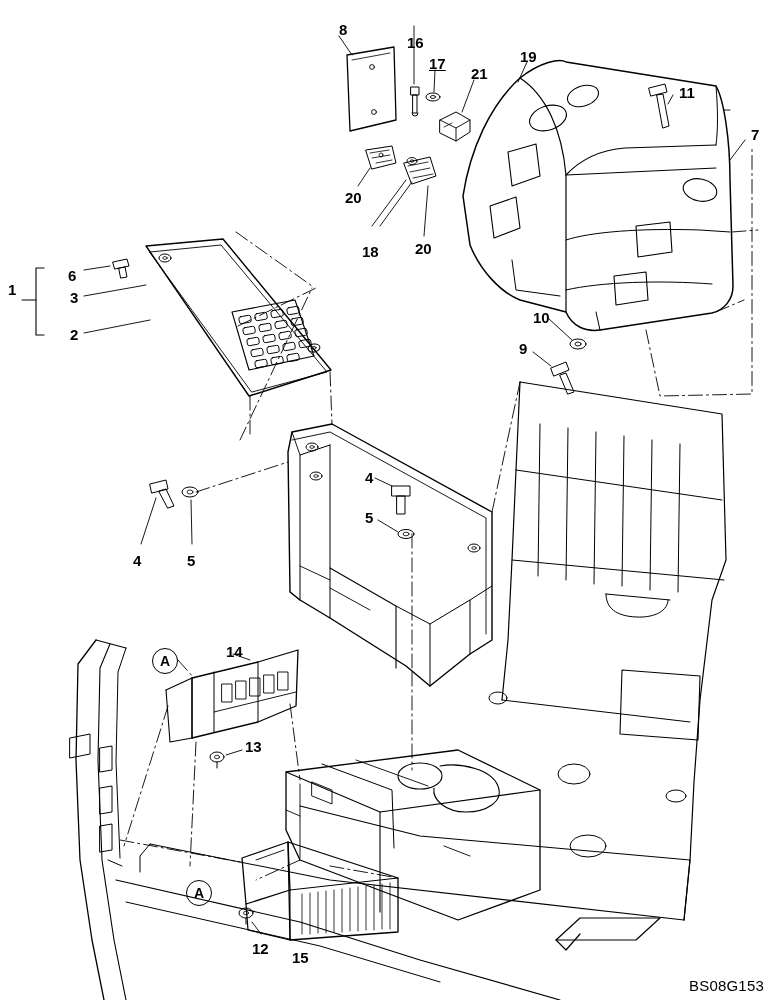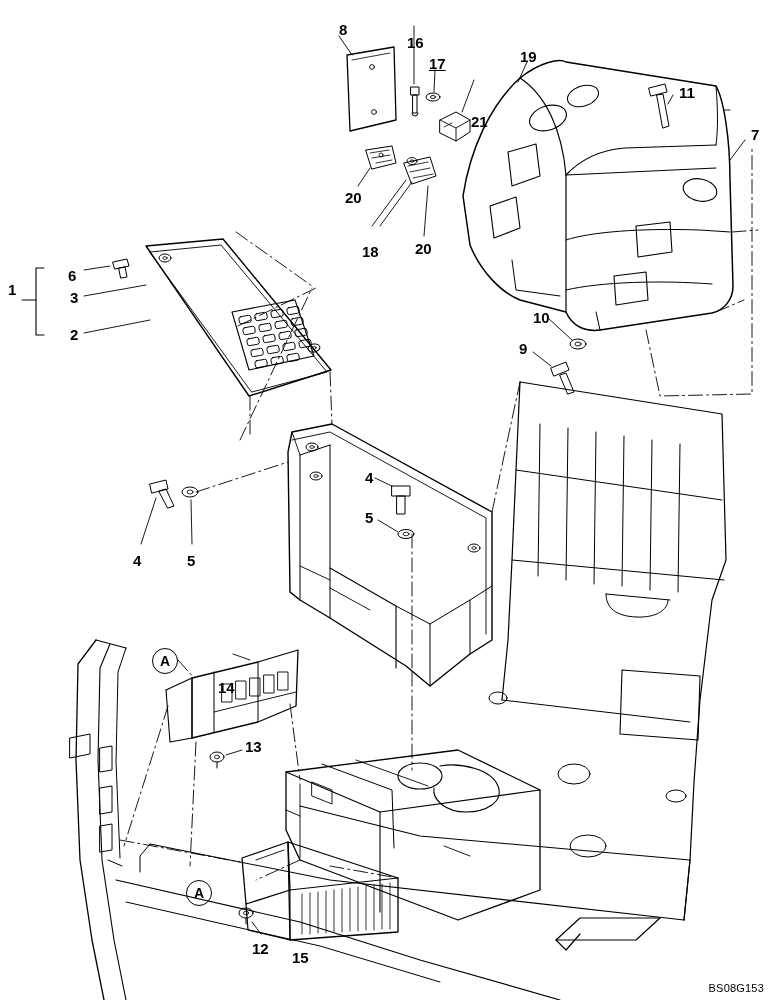--- a/index.html
+++ b/index.html
@@ -49,21 +49,21 @@
     display: flex;
     align-items: center;
     justify-content: center;
     box-sizing: border-box;
   }
   #figure-code {
     position: absolute;
     right: 8px;
     bottom: 6px;
     font-family: "Liberation Sans", sans-serif;
-    font-size: 11px;
+    font-size: 15px;
     color: #000;
     letter-spacing: 0.2px;
   }
 </style>
 </head>
 <body>
 
 <div id="sheet">
 
   <svg id="artwork" viewBox="0 0 772 1000" xmlns="http://www.w3.org/2000/svg">
@@ -399,28 +399,28 @@
   <div class="callout" style="left:68px; top:268px;">6</div>
   <div class="callout" style="left:133px; top:553px;">4</div>
   <div class="callout" style="left:187px; top:553px;">5</div>
   <div class="callout" style="left:751px; top:127px;">7</div>
   <div class="callout" style="left:339px; top:22px;">8</div>
   <div class="callout" style="left:519px; top:341px;">9</div>
   <div class="callout" style="left:533px; top:310px;">10</div>
   <div class="callout" style="left:679px; top:85px;">11</div>
   <div class="callout" style="left:252px; top:941px;">12</div>
   <div class="callout" style="left:245px; top:739px;text-align:center;">13</div>
-  <div class="callout" style="left:218px; top:644px;margin-top:36px;">14</div>
+  <div class="callout" style="left:226px; top:644px;">14</div>
   <div class="callout" style="left:292px; top:950px;">15</div>
   <div class="callout" style="left:407px; top:12px;margin-top:23px;">16</div>
   <div class="callout" style="left:429px; top:56px;text-decoration:underline;">17</div>
   <div class="callout" style="left:362px; top:244px;">18</div>
   <div class="callout" style="left:520px; top:49px;">19</div>
   <div class="callout" style="left:345px; top:190px;">20</div>
   <div class="callout" style="left:415px; top:241px;">20</div>
-  <div class="callout" style="left:471px; top:66px;margin-top:48px;">21</div>
+  <div class="callout" style="left:471px; top:66px;">21</div>
 
   <div class="circled" style="left:152px; top:648px;">A</div>
   <div class="circled" style="left:186px; top:880px;">A</div>
 
   <div id="figure-code">BS08G153</div>
 
 </div>
 
 </body></html>

